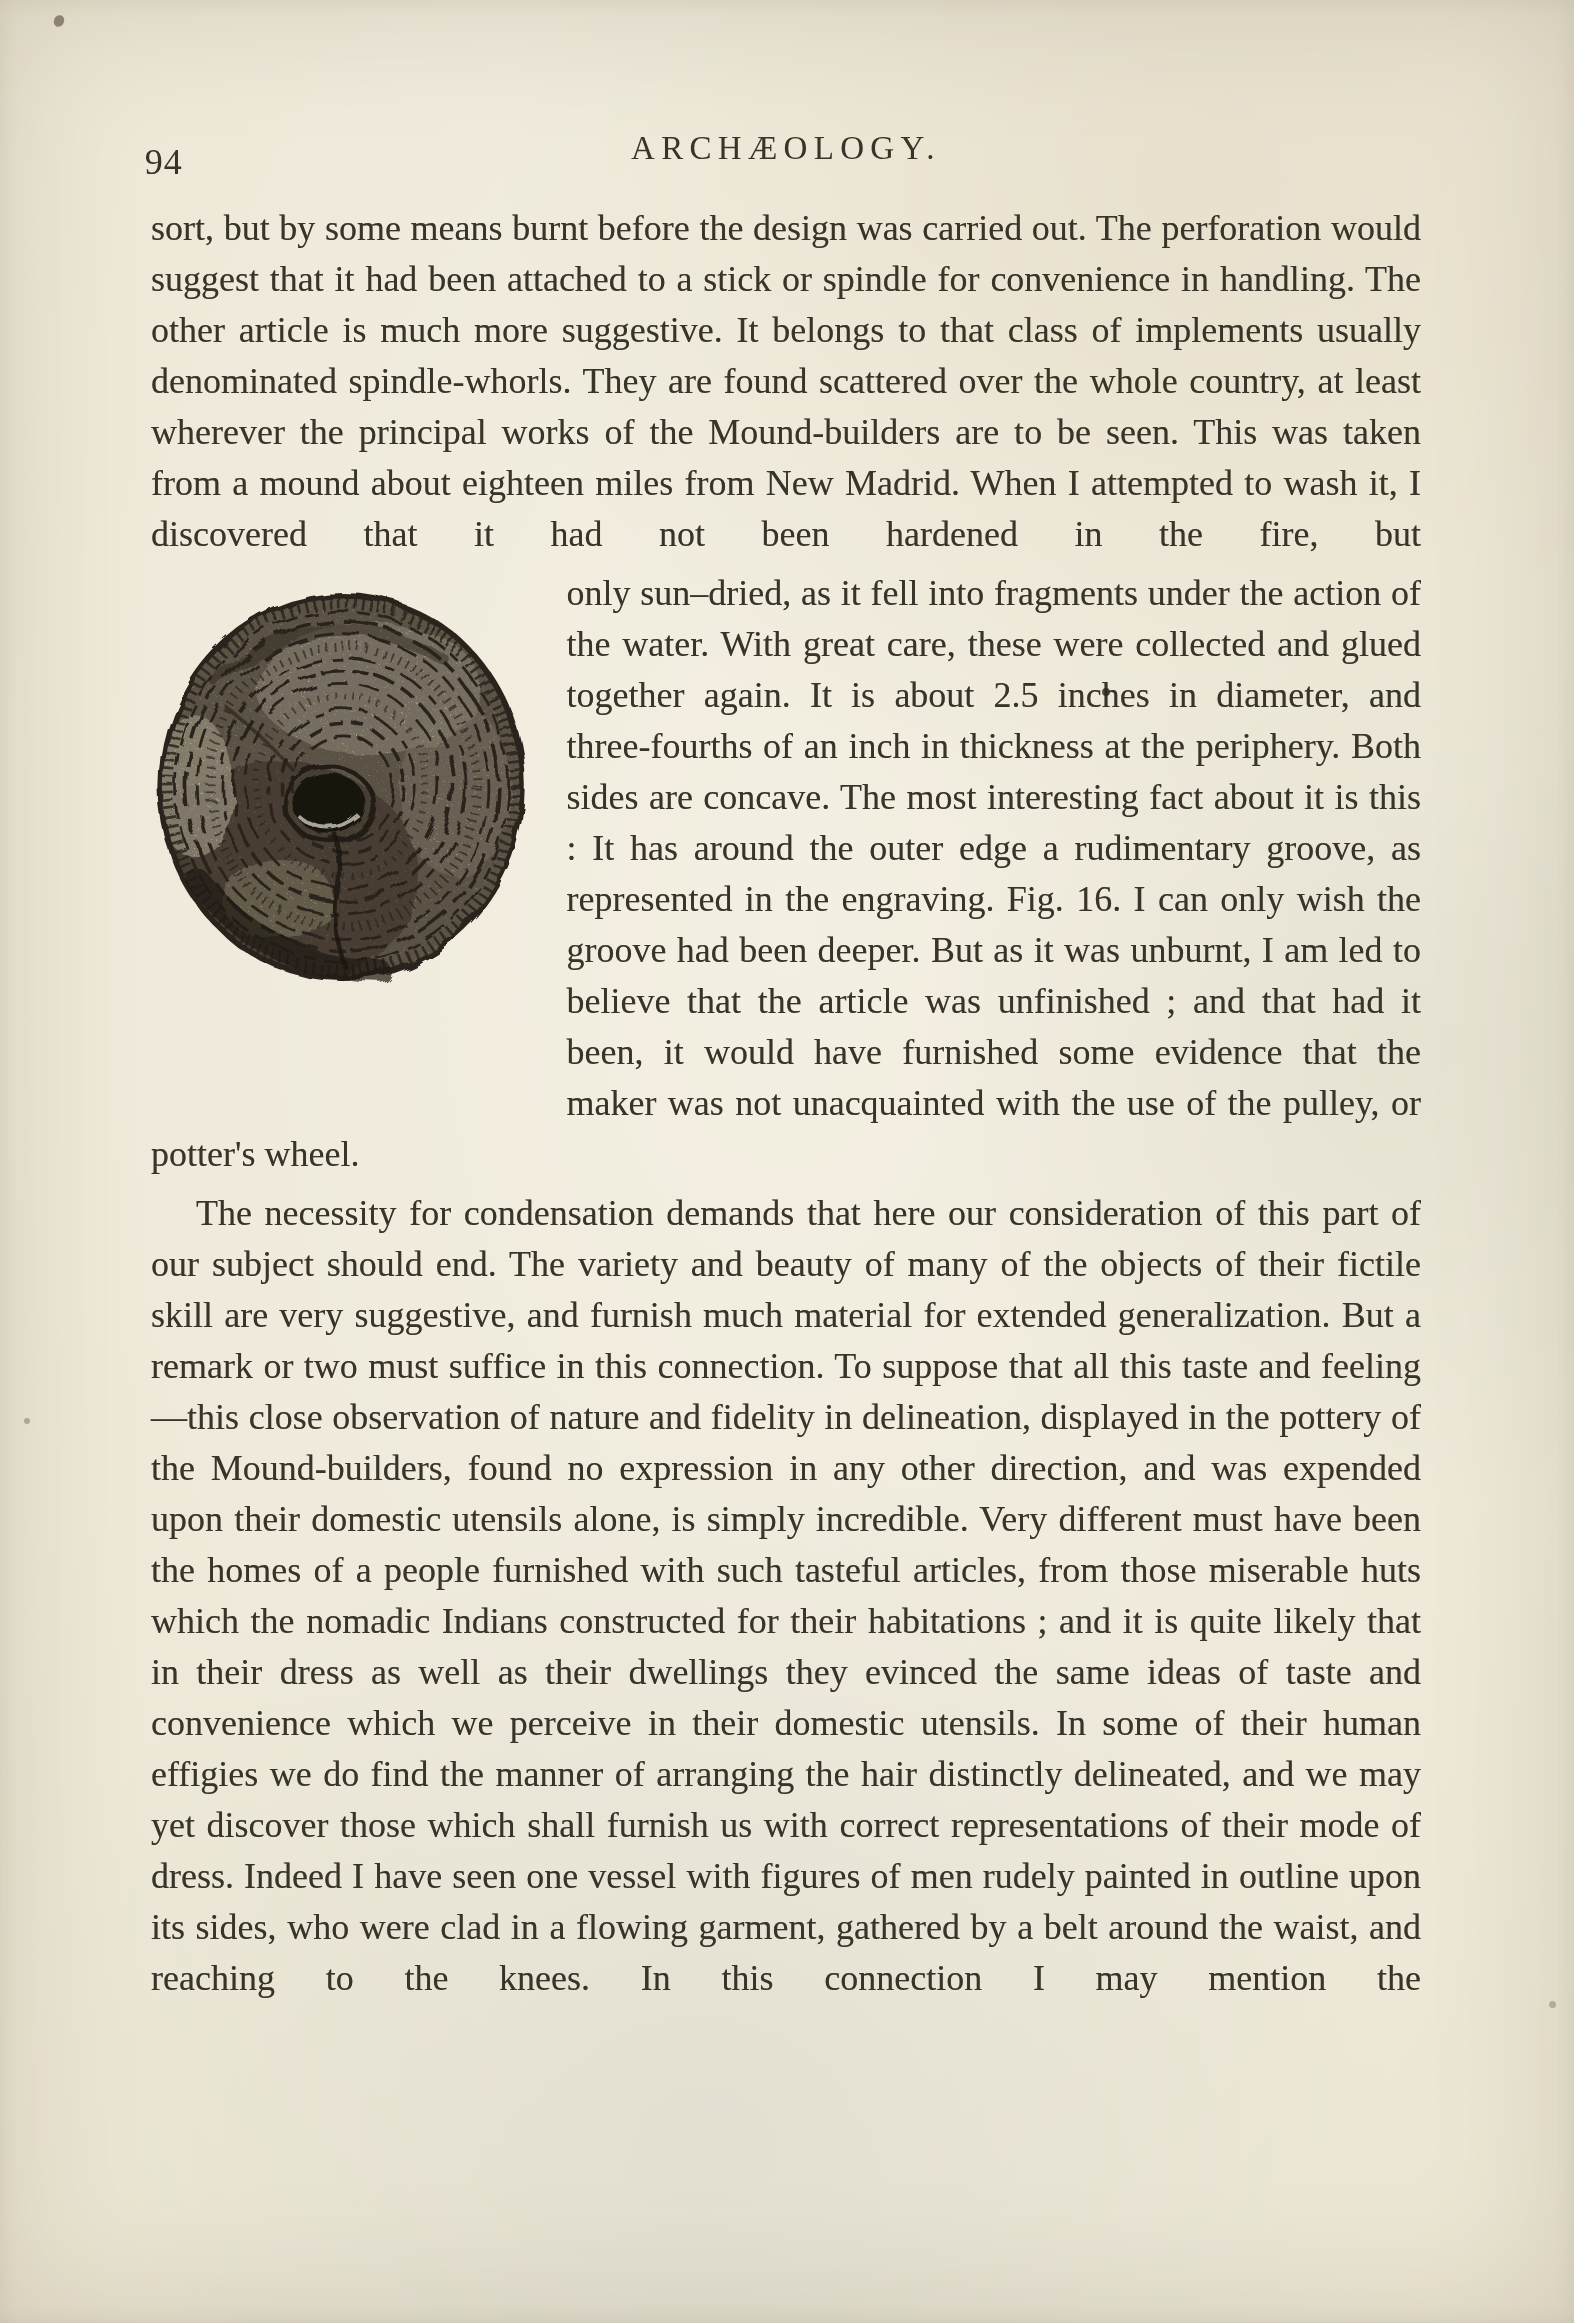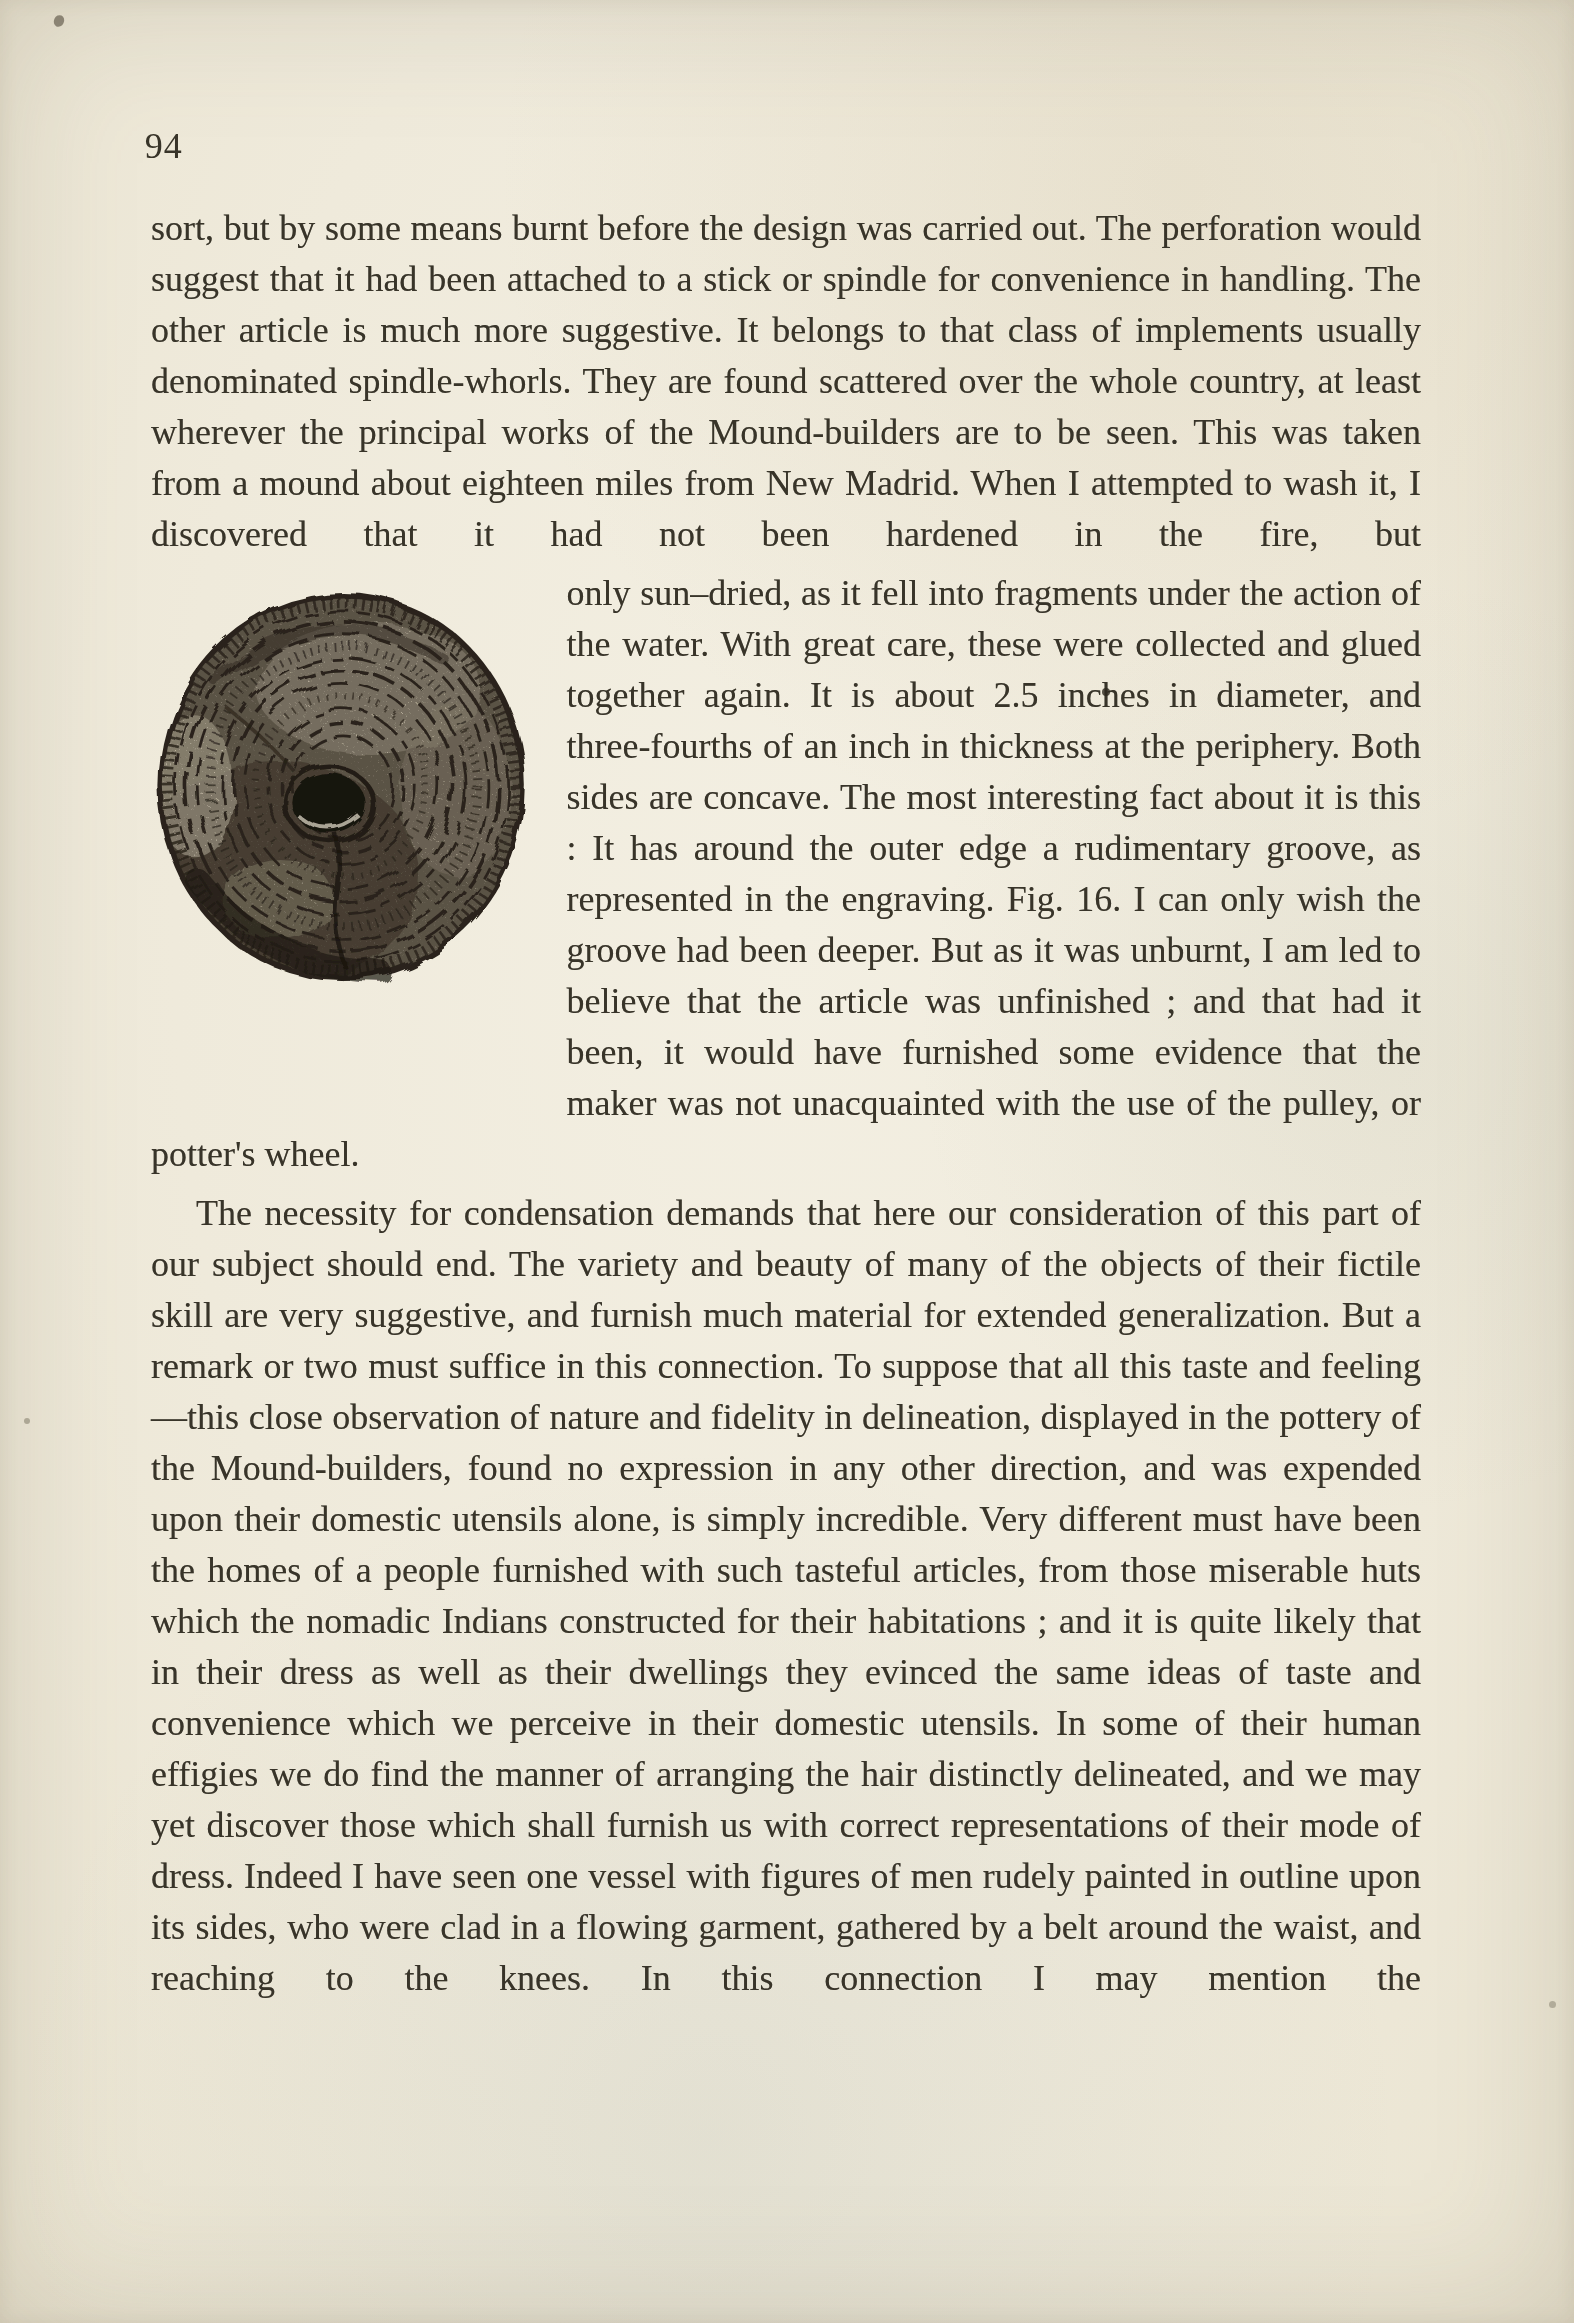--- a/index.html
+++ b/index.html
@@ -15,21 +15,21 @@
     color: #383429;
     background:
       radial-gradient(circle at 75% 8%, rgba(195,178,140,0.18), transparent 28%),
       radial-gradient(circle at 88% 45%, rgba(150,160,140,0.10), transparent 25%),
       radial-gradient(circle at 45% 92%, rgba(140,155,150,0.12), transparent 30%),
       radial-gradient(ellipse at 50% 40%, #f3efe2 0%, #efeadb 55%, #eae4d1 100%);
     box-shadow: inset 0 0 136px rgba(120,110,85,0.22), inset 0 0 18px rgba(120,110,85,0.12);
   }
   .page-header { position: relative; height: 49px; margin-bottom: 29px; }
   .page-number {
-    position: absolute; left: 1.8px; top: 0;
+    position: absolute; left: 1.8px; top: 16px;
     font-size: 36px; letter-spacing: 0.9px;
   }
   .running-head {
     display: block; text-align: center;
     font-size: 33px; letter-spacing: 6.3px; padding-top: 5.4px;
   }
   .body-text {
     font-size: 36px;
     line-height: 51px;
     text-align: justify;
@@ -64,20 +64,21 @@
 
 <div class="page">
 
   <span class="speck s1"></span>
   <span class="speck s2"></span>
   <span class="speck s3"></span>
   <span class="speck s4"></span>
 
   <header class="page-header">
     <span class="page-number">94</span>
+    <span class="running-head">ARCHÆOLOGY.</span>
   </header>
 
   <main class="body-text">
 
     <p class="justify-all">sort, but by some means burnt before the design was carried out. The perforation would suggest that it had been attached to a stick or spindle for convenience in handling. The other article is much more suggestive. It belongs to that class of implements usually denominated spindle-whorls. They are found scattered over the whole country, at least wherever the principal works of the Mound-builders are to be seen. This was taken from a mound about eighteen miles from New Madrid. When I attempted to wash it, I discovered that it had not been hardened in the fire, but</p>
 
     <figure class="fig">
       <svg viewBox="0 0 442 475" width="400" height="430" aria-hidden="true">
         <defs>
           <filter id="warp" x="-12%" y="-12%" width="124%" height="124%">

